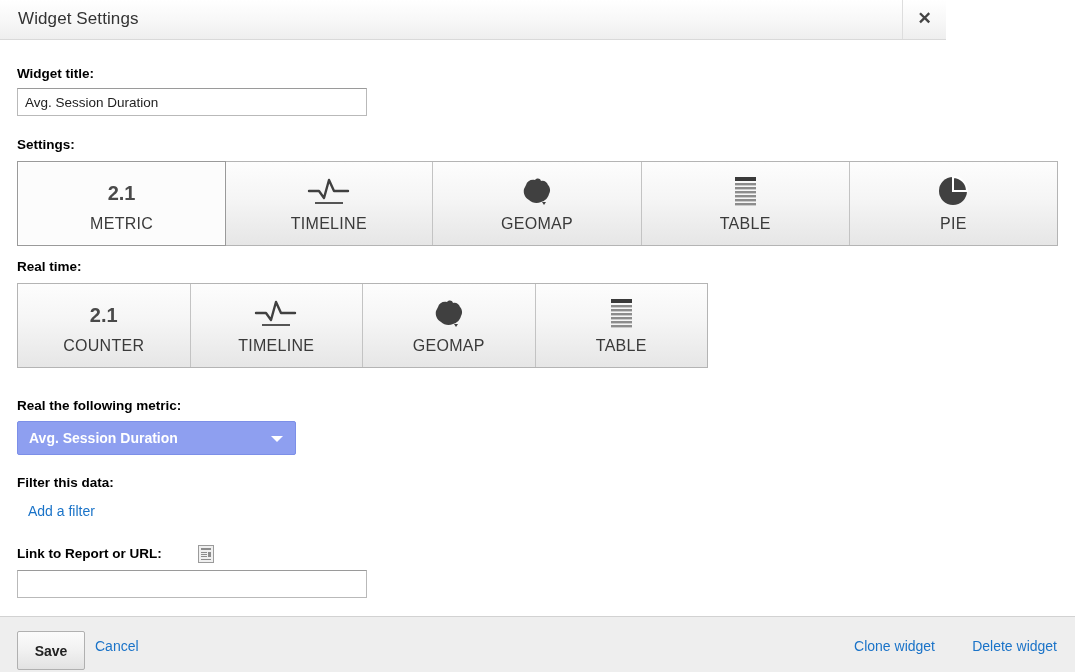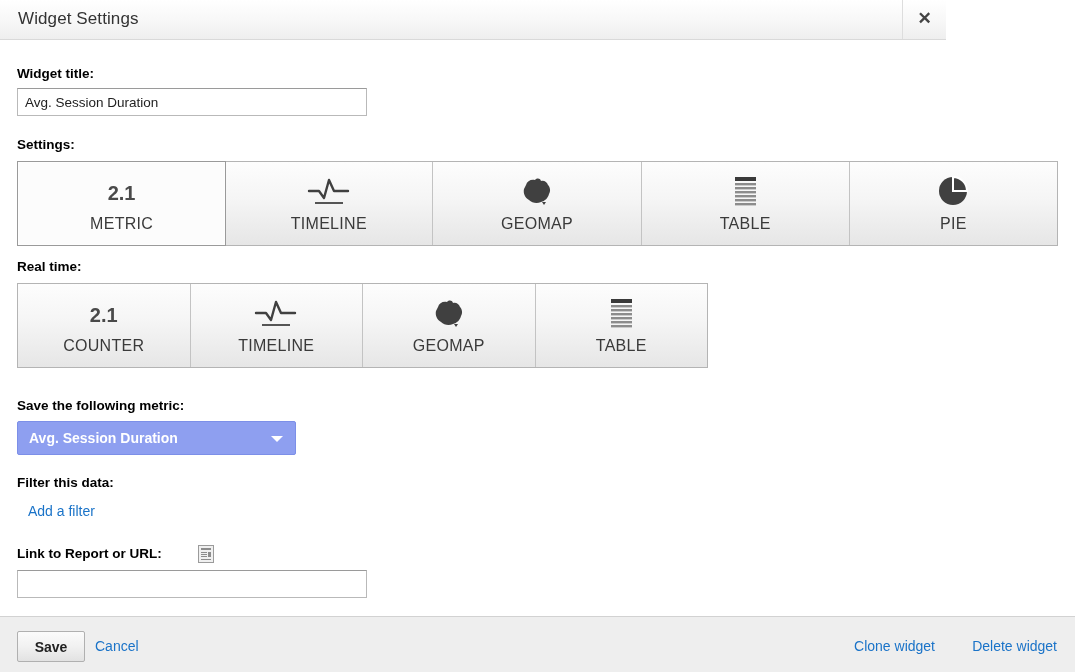--- a/index.html
+++ b/index.html
@@ -219,21 +219,21 @@
     height: 56px;
     background: #eeeeee;
     border-top: 1px solid #d2d2d2;
     box-sizing: border-box;
   }
   .btn-save {
     position: absolute;
     left: 17px;
     top: 14px;
     width: 68px;
-    height: 31px;
+    height: 39px;
     box-sizing: border-box;
     border: 1px solid #b0b0b0;
     border-radius: 2px;
     background: linear-gradient(to bottom, #fbfbfb 0%, #f1f1f1 50%, #e2e2e2 100%);
     font-family: "Liberation Sans", sans-serif;
     font-size: 14px;
     font-weight: bold;
     color: #222222;
     cursor: pointer;
   }
@@ -342,21 +342,21 @@
             <rect x="13" y="17" width="21" height="2.4" fill="#8c8c8c"></rect>
             <rect x="13" y="21" width="21" height="2.4" fill="#8c8c8c"></rect>
             <rect x="13" y="25" width="21" height="2.4" fill="#8c8c8c"></rect>
             <rect x="13" y="29" width="21" height="2.4" fill="#8c8c8c"></rect>
           </svg>
         </div>
         <div class="tlabel">TABLE</div>
       </div>
     </div>
 
-  <div class="lbl sec-metric-label">Save the following metric:</div>
+  <div class="lbl sec-metric-label">Real the following metric:</div>
   <div class="dropdown">
     <span class="dd-text">Avg. Session Duration</span>
     <span class="dd-arrow"></span>
   </div>
 
   <div class="lbl sec-filter-label">Filter this data:</div>
   <a class="link addfilter">Add a filter</a>
 
   <div class="lbl sec-link-label">Link to Report or URL:</div>
   <div class="report-icon">

